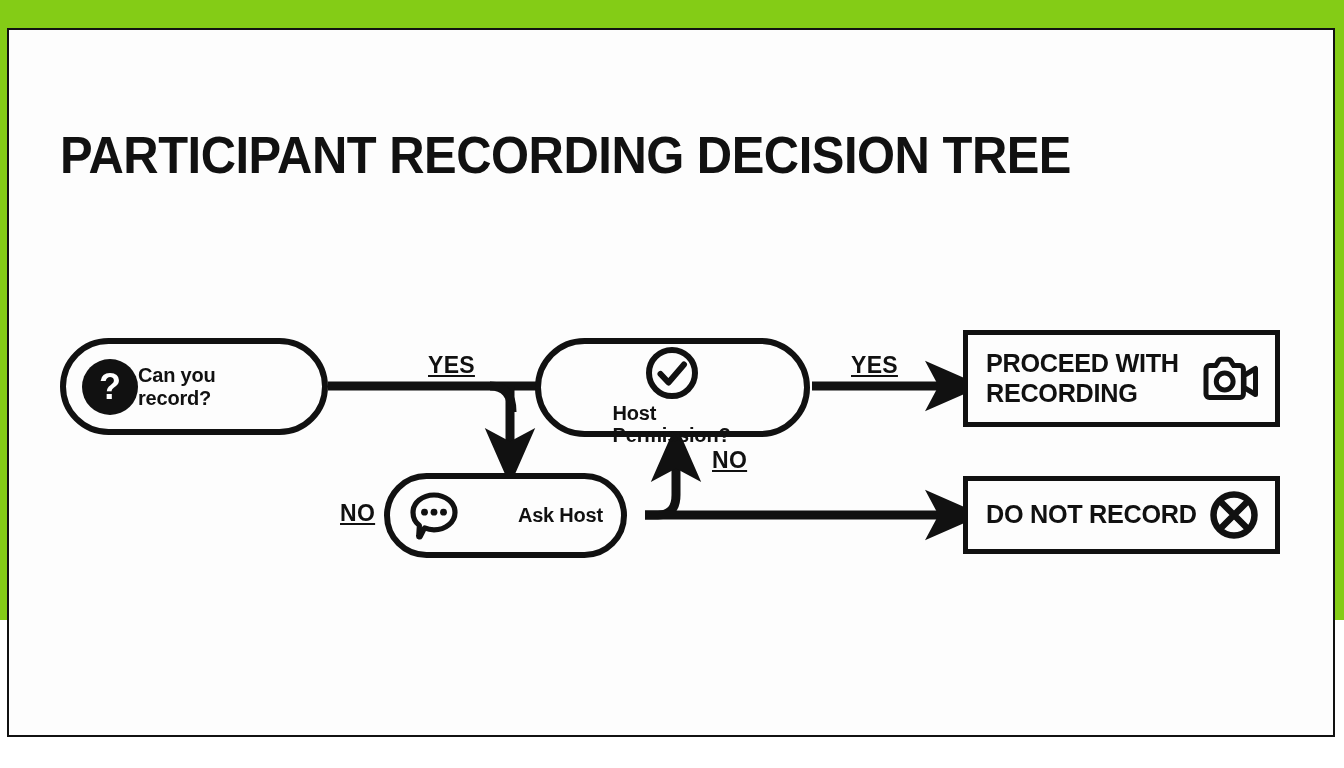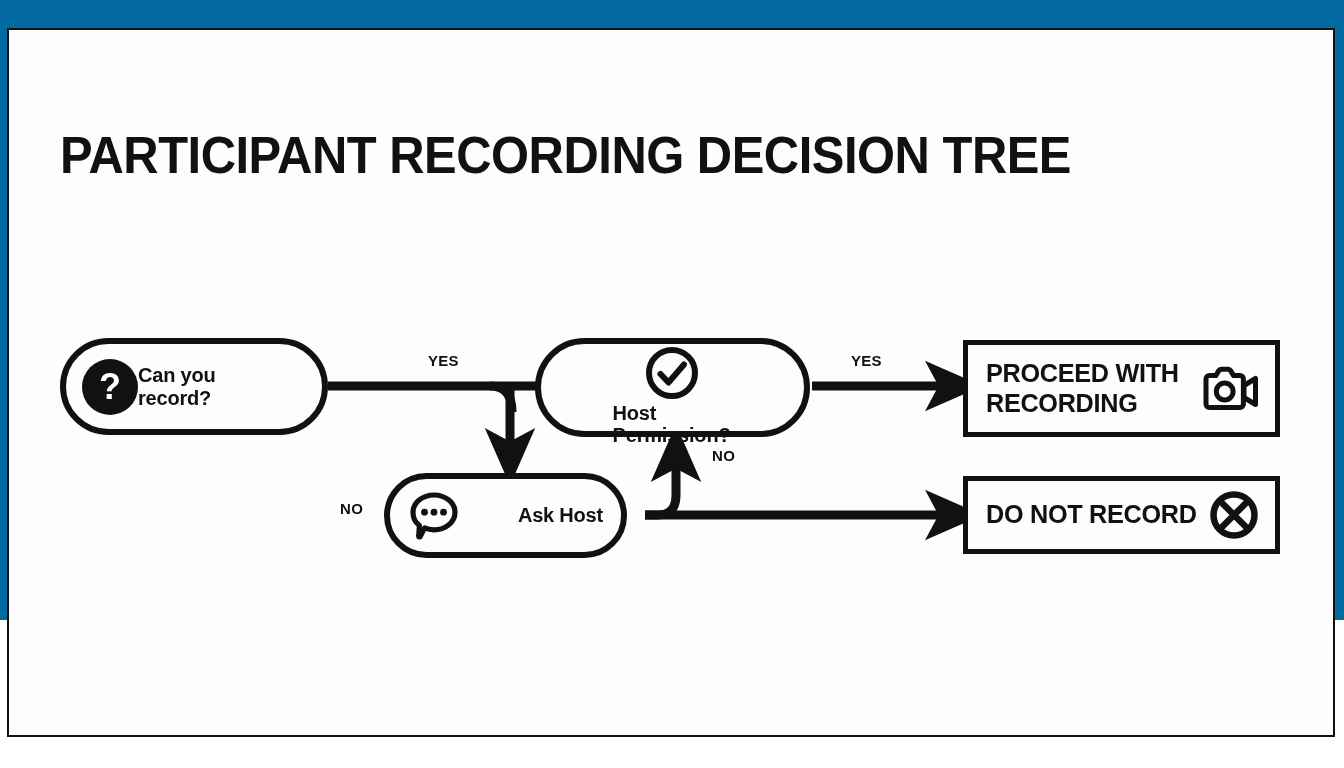--- a/index.html
+++ b/index.html
@@ -10,21 +10,21 @@
   body {
     width: 1344px;
     height: 768px;
     font-family: "Liberation Sans", sans-serif;
     overflow: hidden;
   }
   #canvas {
     position: relative;
     width: 1344px;
     height: 620px;
-    background: #0369a1;
+    background: #84cc16;
   }
   #frame {
     position: absolute;
     left: 7px;
     top: 28px;
     width: 1328px;
     height: 709px;
     border: 2px solid #111111;
     box-sizing: border-box;
     background: #fdfdfd;
@@ -93,46 +93,47 @@
     letter-spacing: -0.3px;
     font-family: "Liberation Sans Narrow", "Liberation Sans", sans-serif;
     transform: scaleX(0.97);
     transform-origin: left center;
   }
 
   
   #node-can-record   { left: 60px;  top: 338px; width: 268px; height: 97px; }
   #node-host-perm    { left: 535px; top: 338px; width: 275px; height: 99px; flex-direction: column; }
   #node-ask-host     { left: 384px; top: 473px; width: 243px; height: 85px; justify-content: space-between; }
-  #node-proceed      { left: 963px; top: 340px; width: 317px; height: 97px; }
+  #node-proceed      { left: 963px; top: 330px; width: 317px; height: 97px; }
   #node-do-not       { left: 963px; top: 476px; width: 317px; height: 78px; text-align: right; }
 
   
   .q-badge {
     width: 56px;
     height: 56px;
     border-radius: 50%;
     background: #111111;
     color: #ffffff;
     font-size: 36px;
     font-weight: bold;
     display: flex;
     align-items: center;
     justify-content: center;
     line-height: 1;
   }
 
   
   .edge-label {
     position: absolute;
-    font-size: 15px;
+    font-size: 23px;
     font-weight: bold;
     color: #111111;
     letter-spacing: 0.3px;
     font-family: "Liberation Sans Narrow", "Liberation Sans", sans-serif;
+    text-decoration: underline;
   }
   #label-yes-1 { left: 428px; top: 352px; }
   #label-yes-2 { left: 851px; top: 352px; }
   #label-no-1  { left: 340px; top: 500px; }
   #label-no-2  { left: 712px; top: 447px; }
 </style>
 </head>
 <body>
 
 <div id="canvas">

